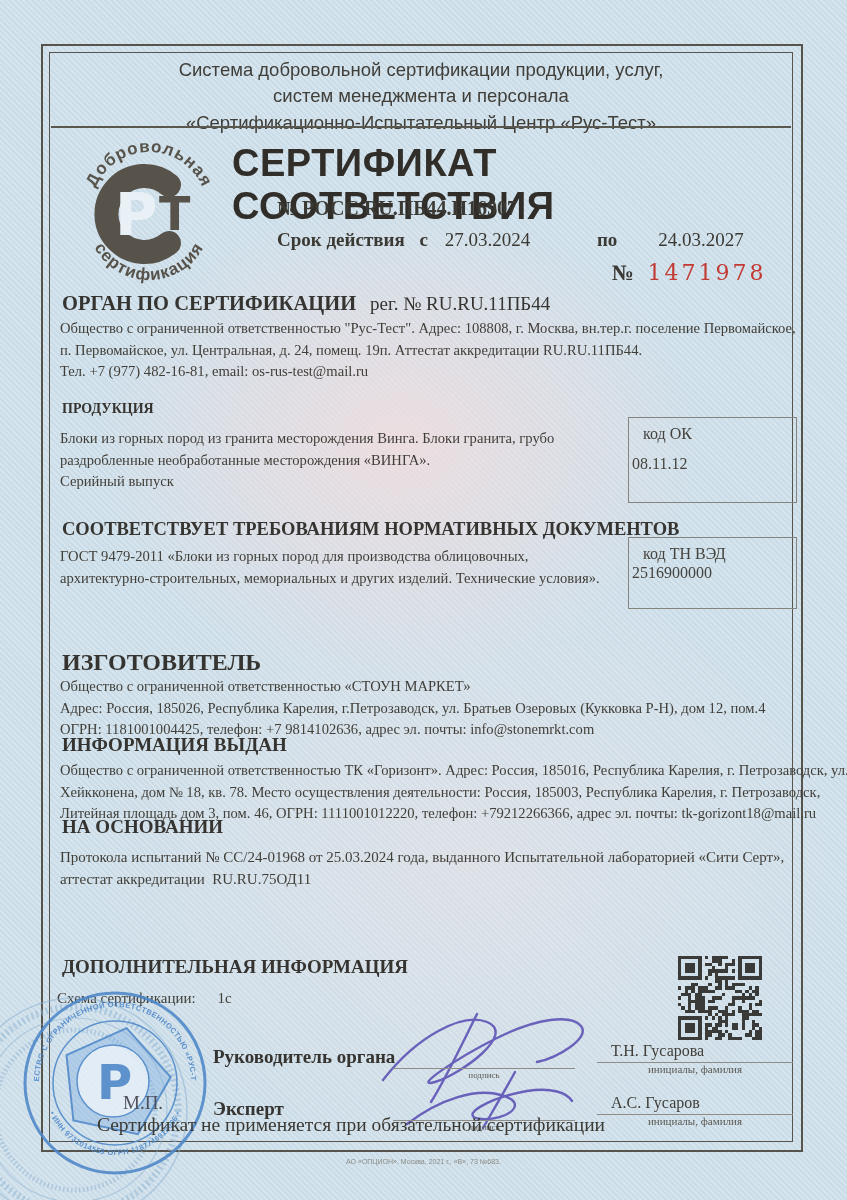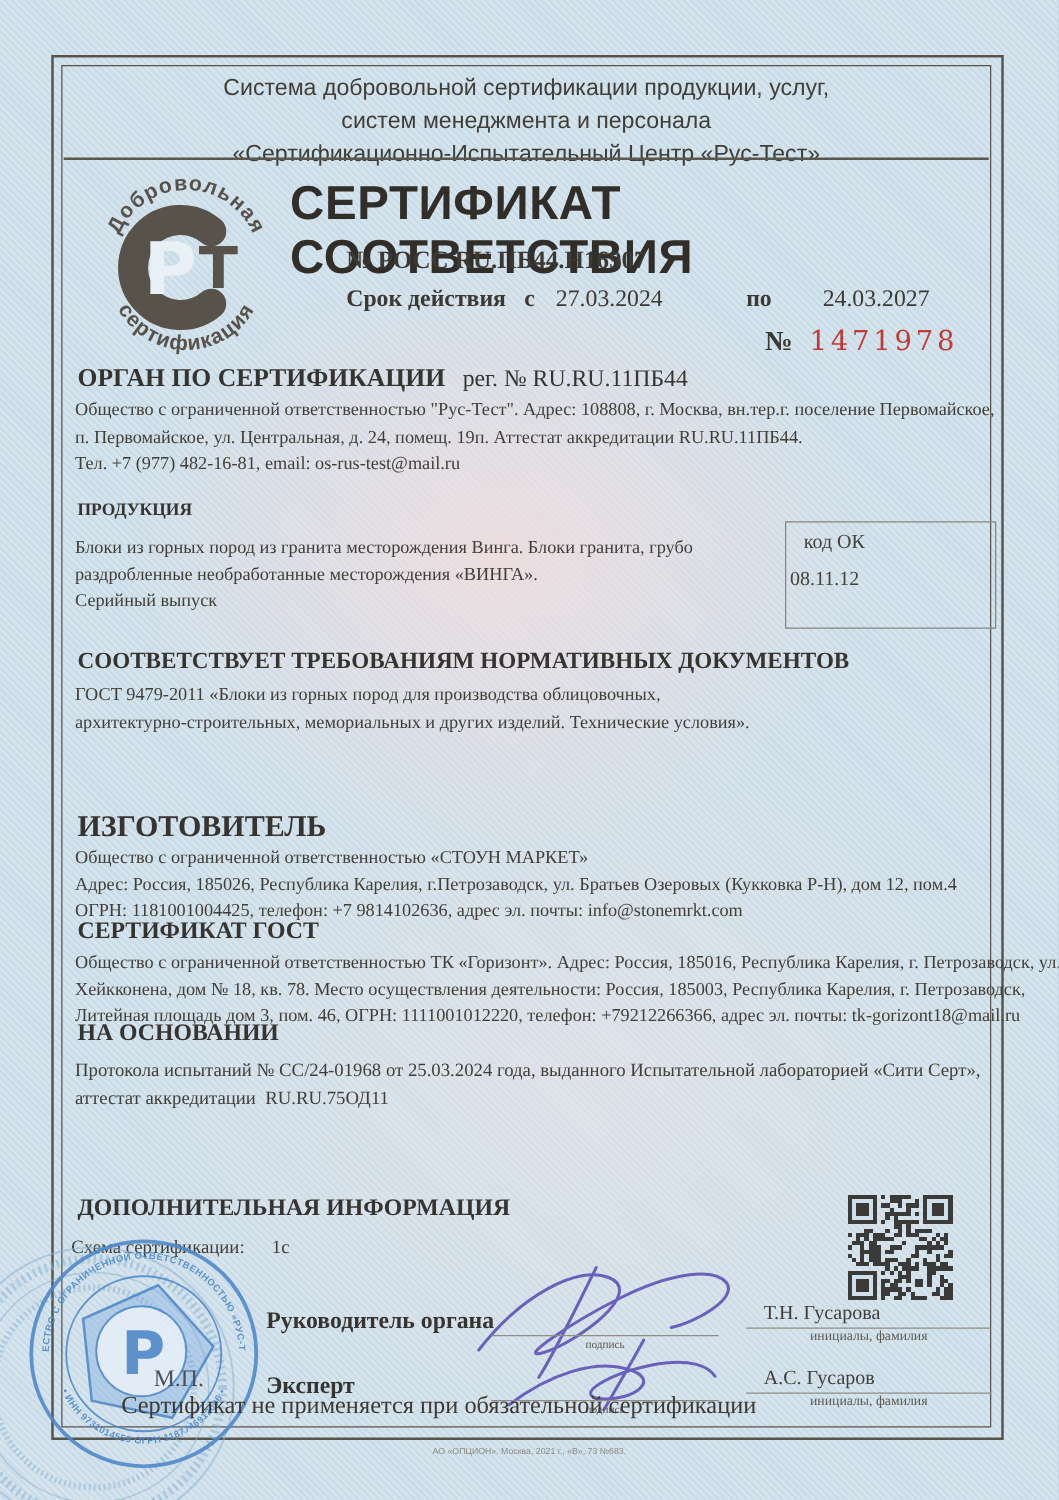--- a/index.html
+++ b/index.html
@@ -112,27 +112,31 @@
 раздробленные необработанные месторождения «ВИНГА».
 Серийный выпуск</div>
   <div class="code-box" style="top:417px;height:84px;">
     <div class="lbl">код ОК</div>
     <div class="val">08.11.12</div>
   </div>
 
   <div class="sec-h" style="left:62px;top:519px;font-size:18.5px;">СООТВЕТСТВУЕТ ТРЕБОВАНИЯМ НОРМАТИВНЫХ ДОКУМЕНТОВ</div>
   <div class="para" style="left:60px;top:546px;">ГОСТ 9479-2011 «Блоки из горных пород для производства облицовочных,
 архитектурно-строительных, мемориальных и других изделий. Технические условия».</div>
+  <div class="code-box tight" style="top:537px;height:70px;">
+    <div class="lbl">код ТН ВЭД</div>
+    <div class="val">2516900000</div>
+  </div>
 
   <div class="sec-h" style="left:62px;top:649px;font-size:24px;">ИЗГОТОВИТЕЛЬ</div>
   <div class="para" style="left:60px;top:676px;">Общество с ограниченной ответственностью «СТОУН МАРКЕТ»
 Адрес: Россия, 185026, Республика Карелия, г.Петрозаводск, ул. Братьев Озеровых (Кукковка Р-Н), дом 12, пом.4
 ОГРН: 1181001004425, телефон: +7 9814102636, адрес эл. почты: info@stonemrkt.com</div>
 
-  <div class="sec-h" style="left:62px;top:734px;font-size:19px;">СЕРТИФИКАТ ГОСТ</div>
+  <div class="sec-h" style="left:62px;top:734px;font-size:19px;">ИНФОРМАЦИЯ ВЫДАН</div>
   <div class="para" style="left:60px;top:760px;">Общество с ограниченной ответственностью ТК «Горизонт». Адрес: Россия, 185016, Республика Карелия, г. Петрозаводск, ул.
 Хейкконена, дом № 18, кв. 78. Место осуществления деятельности: Россия, 185003, Республика Карелия, г. Петрозаводск,
 Литейная площадь дом 3, пом. 46, ОГРН: 1111001012220, телефон: +79212266366, адрес эл. почты: tk-gorizont18@mail.ru</div>
 
   <div class="sec-h" style="left:62px;top:816px;font-size:19px;">НА ОСНОВАНИИ</div>
   <div class="para" style="left:60px;top:846px;font-size:15px;">Протокола испытаний № СС/24-01968 от 25.03.2024 года, выданного Испытательной лабораторией «Сити Серт»,
 аттестат аккредитации  RU.RU.75ОД11</div>
 
   <div class="sec-h" style="left:62px;top:956px;font-size:19px;">ДОПОЛНИТЕЛЬНАЯ ИНФОРМАЦИЯ</div>
   <div class="scheme">

